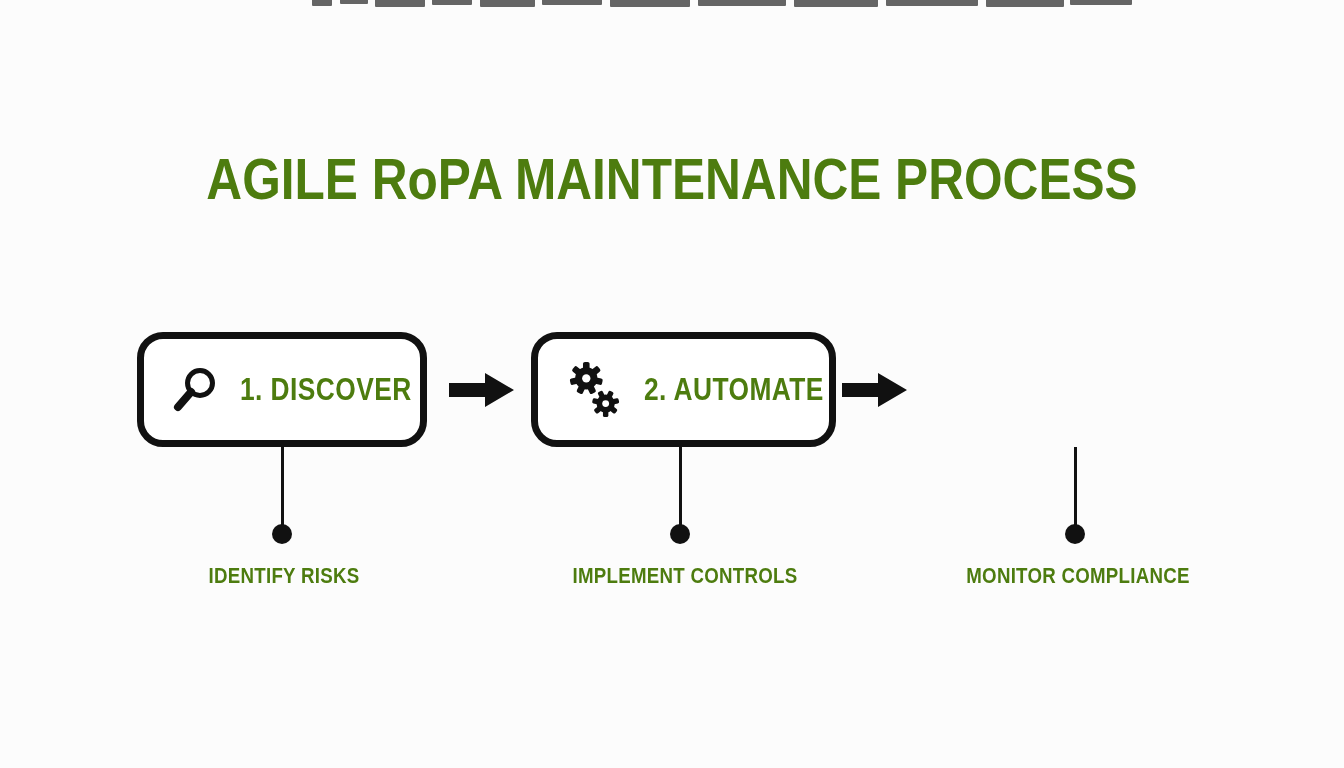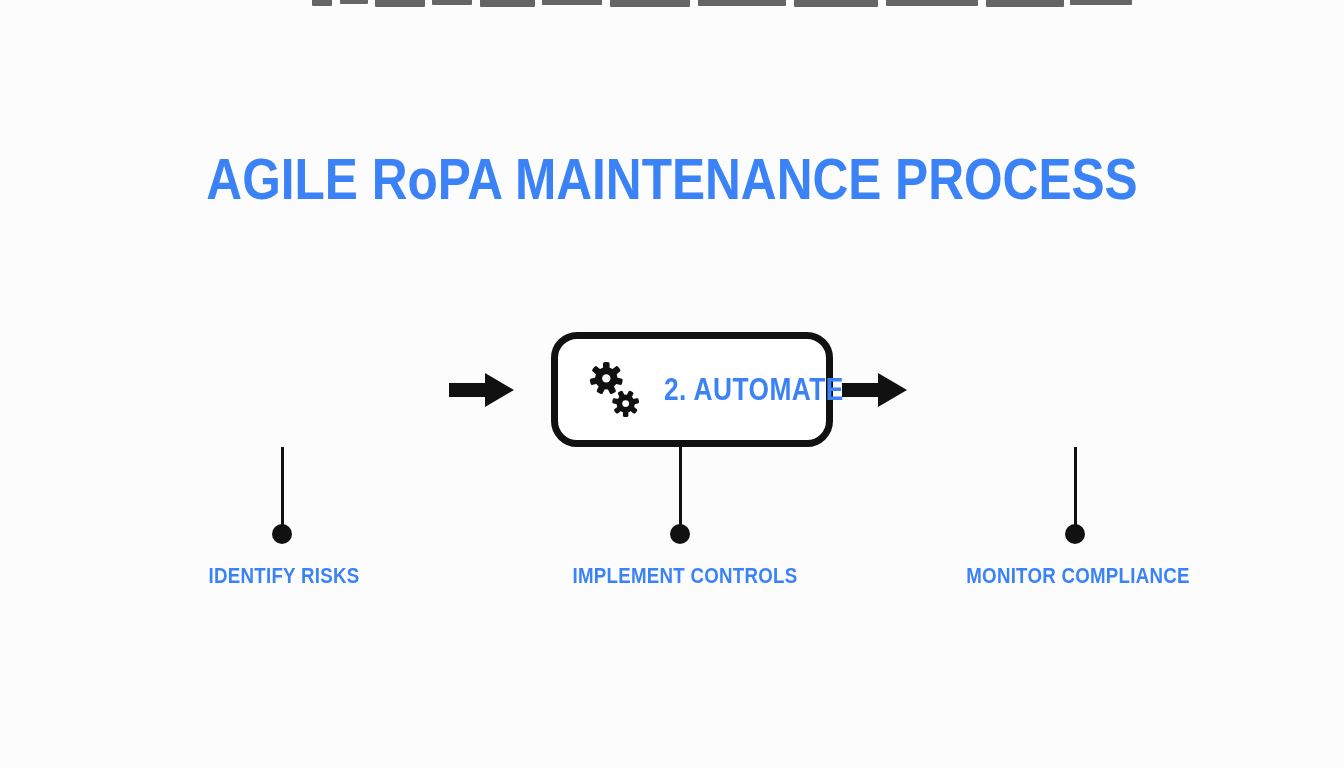--- a/index.html
+++ b/index.html
@@ -2,21 +2,21 @@
 <html><head>
 <meta charset="utf-8">
 <style>
   html,body{margin:0;padding:0;background:#e9e9e9;}
   .canvas{
     position:relative;
     width:1344px;height:768px;
     background:#fcfcfc;
     overflow:hidden;
     font-family:"Liberation Sans","DejaVu Sans",sans-serif;
-    color:#3b82f6;
+    color:#4d7c0f;
   }
 
   
   .top-artifact{position:absolute;top:0;left:0;width:100%;height:10px;}
   .top-artifact .seg{position:absolute;top:0;background:#4a4a4a;opacity:.85;border-radius:0 0 1px 1px;}
 
   .page-title{
     position:absolute;top:148px;left:0;right:0;
     text-align:center;
     font-size:57px;line-height:62px;font-weight:bold;
@@ -30,21 +30,21 @@
     position:absolute;top:332px;height:115px;
     background:#ffffff;
     border:7px solid #111;
     border-radius:26px;
     box-sizing:border-box;
     display:flex;align-items:center;
     padding-left:26px;
     gap:18px;
   }
   .step-box.b1{left:137px;width:290px;}
-  .step-box.b2{left:551px;width:282px;}
+  .step-box.b2{left:531px;width:305px;}
   .step-box.b3{left:928px;width:287px;}
 
   .step-icon{flex:0 0 auto;display:flex;align-items:center;justify-content:center;}
 
   .step-label{
     display:inline-block;
     font-size:31px;font-weight:bold;
     transform:scaleX(0.85);
     transform-origin:left center;
     white-space:nowrap;
@@ -83,20 +83,29 @@
     <div class="seg" style="left:610px;width:80px;height:7px"></div>
     <div class="seg" style="left:698px;width:88px;height:6px"></div>
     <div class="seg" style="left:794px;width:84px;height:7px"></div>
     <div class="seg" style="left:886px;width:92px;height:6px"></div>
     <div class="seg" style="left:986px;width:78px;height:7px"></div>
     <div class="seg" style="left:1070px;width:62px;height:5px"></div>
   </div>
 
   <div class="page-title">AGILE RoPA MAINTENANCE PROCESS</div>
 
+  <div class="step-box b1">
+    <span class="step-icon">
+      <svg width="52" height="52" viewBox="0 0 52 52">
+        <circle cx="30" cy="19" r="12.5" fill="none" stroke="#111" stroke-width="5"></circle>
+        <path d="M21 28 L8 43" stroke="#111" stroke-width="8" stroke-linecap="round"></path>
+      </svg>
+    </span>
+    <span class="step-label">1. DISCOVER</span>
+  </div>
 
   <svg class="flow-arrow a1" viewBox="0 0 66 36">
     <polygon points="0,11 36,11 36,1 65,18 36,35 36,25 0,25" fill="#111"></polygon>
   </svg>
 
   <div class="step-box b2">
     <span class="step-icon">
       <svg width="62" height="64" viewBox="0 0 64 66">
         <g transform="translate(23,21)">
           <g fill="#111">

